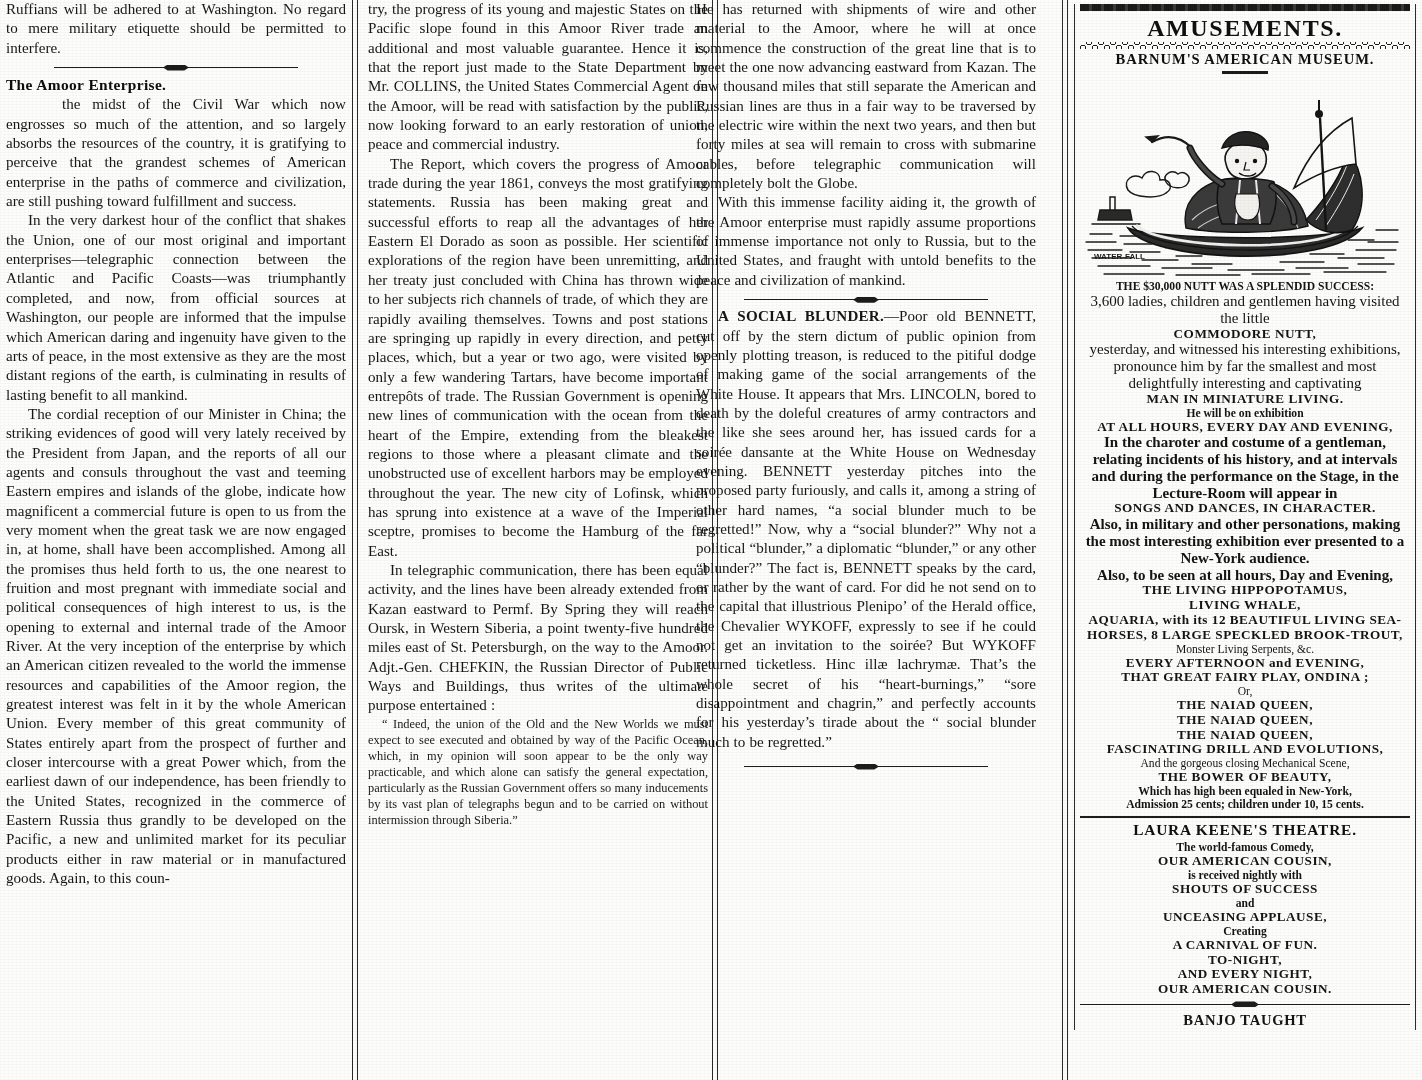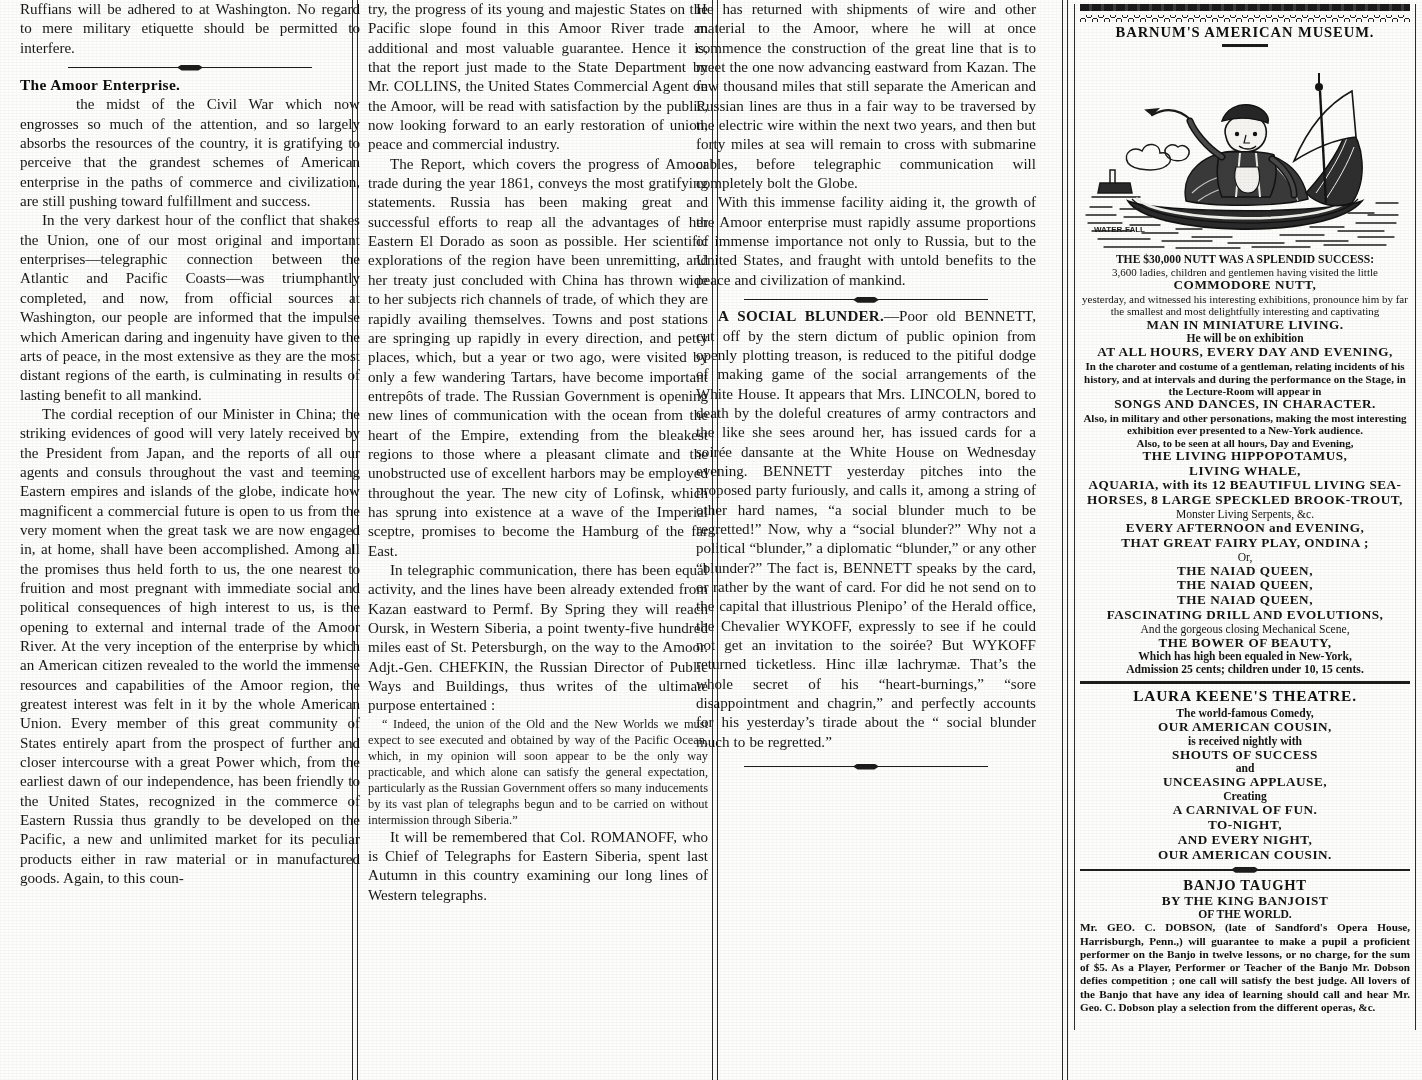--- a/index.html
+++ b/index.html
@@ -26,21 +26,21 @@
     box-sizing: border-box;
   }
   .col-rule {
     position: absolute;
     top: 0;
     width: 0;
     border-left: 1.4px solid #2a2a2a;
     height: 1080px;
   }
 
-  #col1 { left: 20px;    width: 340px; }
+  #col1 { left: 6px;    width: 340px; }
   #col2 { left: 368px;  width: 340px; }
   #col3 { left: 696px;  width: 340px; }
 
   
   .body-text {
     font-size: 15.1px;
     line-height: 19.35px;
     text-align: justify;
     text-justify: inter-word;
     -webkit-hyphens: none;
@@ -167,21 +167,21 @@
     margin: 0 auto 2px auto;
   }
 
   
   .adline {
     text-align: center;
     margin: 0;
     color: #141414;
     line-height: 1.12;
   }
-  .ad-sm   { font-size: 11px; }
+  .ad-sm   { font-size: 15px; }
   .ad-md   { font-size: 11.6px; }
   .ad-lg   { font-size: 13.2px; font-weight: bold; letter-spacing: 0.5px; }
   .ad-xl   { font-size: 14.6px; font-weight: bold; letter-spacing: 0.7px; }
   .ad-b    { font-weight: bold; }
   .ad-just {
     text-align: justify;
     font-size: 11.2px;
     line-height: 1.18;
     margin: 0;
   }
@@ -254,23 +254,20 @@
     </div>
   </div>
 
   <div class="col" id="col2">
     <div class="body-text">
       <p class="noindent">try, the progress of its young and majestic States on the Pacific slope found in this Amoor River trade an additional and most valuable guarantee. Hence it is, that the report just made to the State Department by Mr. COLLINS, the United States Commercial Agent on the Amoor, will be read with satisfaction by the public, now looking forward to an early restoration of union, peace and commercial industry.</p>
       <p>The Report, which covers the progress of Amoor trade during the year 1861, conveys the most gratifying statements. Russia has been making great and successful efforts to reap all the advantages of her Eastern El Dorado as soon as possible. Her scientific explorations of the region have been unremitting, and her treaty just concluded with China has thrown wide to her subjects rich channels of trade, of which they are rapidly availing themselves. Towns and post stations are springing up rapidly in every direction, and petty places, which, but a year or two ago, were visited by only a few wandering Tartars, have become important entrepôts of trade. The Russian Government is opening new lines of communication with the ocean from the heart of the Empire, extending from the bleakest regions to those where a pleasant climate and the unobstructed use of excellent harbors may be employed throughout the year. The new city of Lofinsk, which has sprung into existence at a wave of the Imperial sceptre, promises to become the Hamburg of the far East.</p>
       <p>In telegraphic communication, there has been equal activity, and the lines have been already extended from Kazan eastward to Permf. By Spring they will reach Oursk, in Western Siberia, a point twenty-five hundred miles east of St. Petersburgh, on the way to the Amoor. Adjt.-Gen. CHEFKIN, the Russian Director of Public Ways and Buildings, thus writes of the ultimate purpose entertained :</p>
     </div>
     <p class="quote-block">“ Indeed, the union of the Old and the New Worlds we must expect to see executed and obtained by way of the Pacific Ocean, which, in my opinion will soon appear to be the only way practicable, and which alone can satisfy the general expectation, particularly as the Russian Government offers so many inducements by its vast plan of telegraphs begun and to be carried on without intermission through Siberia.”</p>
-    <div class="body-text">
-      <p>It will be remembered that Col. ROMANOFF, who is Chief of Telegraphs for Eastern Siberia, spent last Autumn in this country examining our long lines of Western telegraphs.</p>
-    </div>
   </div>
 
   <div class="col" id="col3">
     <div class="body-text">
       <p class="noindent">He has returned with shipments of wire and other material to the Amoor, where he will at once commence the construction of the great line that is to meet the one now advancing eastward from Kazan. The few thousand miles that still separate the American and Russian lines are thus in a fair way to be traversed by the electric wire within the next two years, and then but forty miles at sea will remain to cross with submarine cables, before telegraphic communication will completely bolt the Globe.</p>
       <p>With this immense facility aiding it, the growth of the Amoor enterprise must rapidly assume proportions of immense importance not only to Russia, but to the United States, and fraught with untold benefits to the peace and civilization of mankind.</p>
     </div>
 
     <div class="orn-rule"></div>
 
@@ -278,20 +275,21 @@
       <p><span class="sc ad-b">A SOCIAL BLUNDER.</span><span>—Poor old BENNETT, cut off by the stern dictum of public opinion from openly plotting treason, is reduced to the pitiful dodge of making game of the social arrangements of the White House. It appears that Mrs. LINCOLN, bored to death by the doleful creatures of army contractors and the like she sees around her, has issued cards for a soirée dansante at the White House on Wednesday evening. BENNETT yesterday pitches into the proposed party furiously, and calls it, among a string of other hard names, “a social blunder much to be regretted!” Now, why a “social blunder?” Why not a political “blunder,” a diplomatic “blunder,” or any other “blunder?” The fact is, BENNETT speaks by the card, or rather by the want of card. For did he not send on to the capital that illustrious Plenipo’ of the Herald office, the Chevalier WYKOFF, expressly to see if he could not get an invitation to the soirée? But WYKOFF returned ticketless. Hinc illæ lachrymæ. That’s the whole secret of his “heart-burnings,” “sore disappointment and chagrin,” and perfectly accounts for his yesterday’s tirade about the “ social blunder much to be regretted.”</span></p>
     </div>
 
     <div class="orn-rule" style="margin-top:10px;"></div>
   </div>
 
   <div class="ad-col">
 
     <div class="ad-toprule"></div>
 
+    <div class="amusements">AMUSEMENTS.</div>
     <div class="wavy"></div>
 
     <div class="museum-head">BARNUM'S AMERICAN MUSEUM.</div>
     <div class="mini-rule"></div>
 
     <svg class="engraving" viewBox="0 0 330 200">
       <rect x="0" y="0" width="330" height="200" fill="#fdfdfb"></rect>
       <g stroke="#1a1a1a" fill="none" stroke-width="1.5" stroke-linecap="round">
 
         <path d="M72 64 C 86 56, 100 58, 112 70" stroke-width="2.2"></path>

